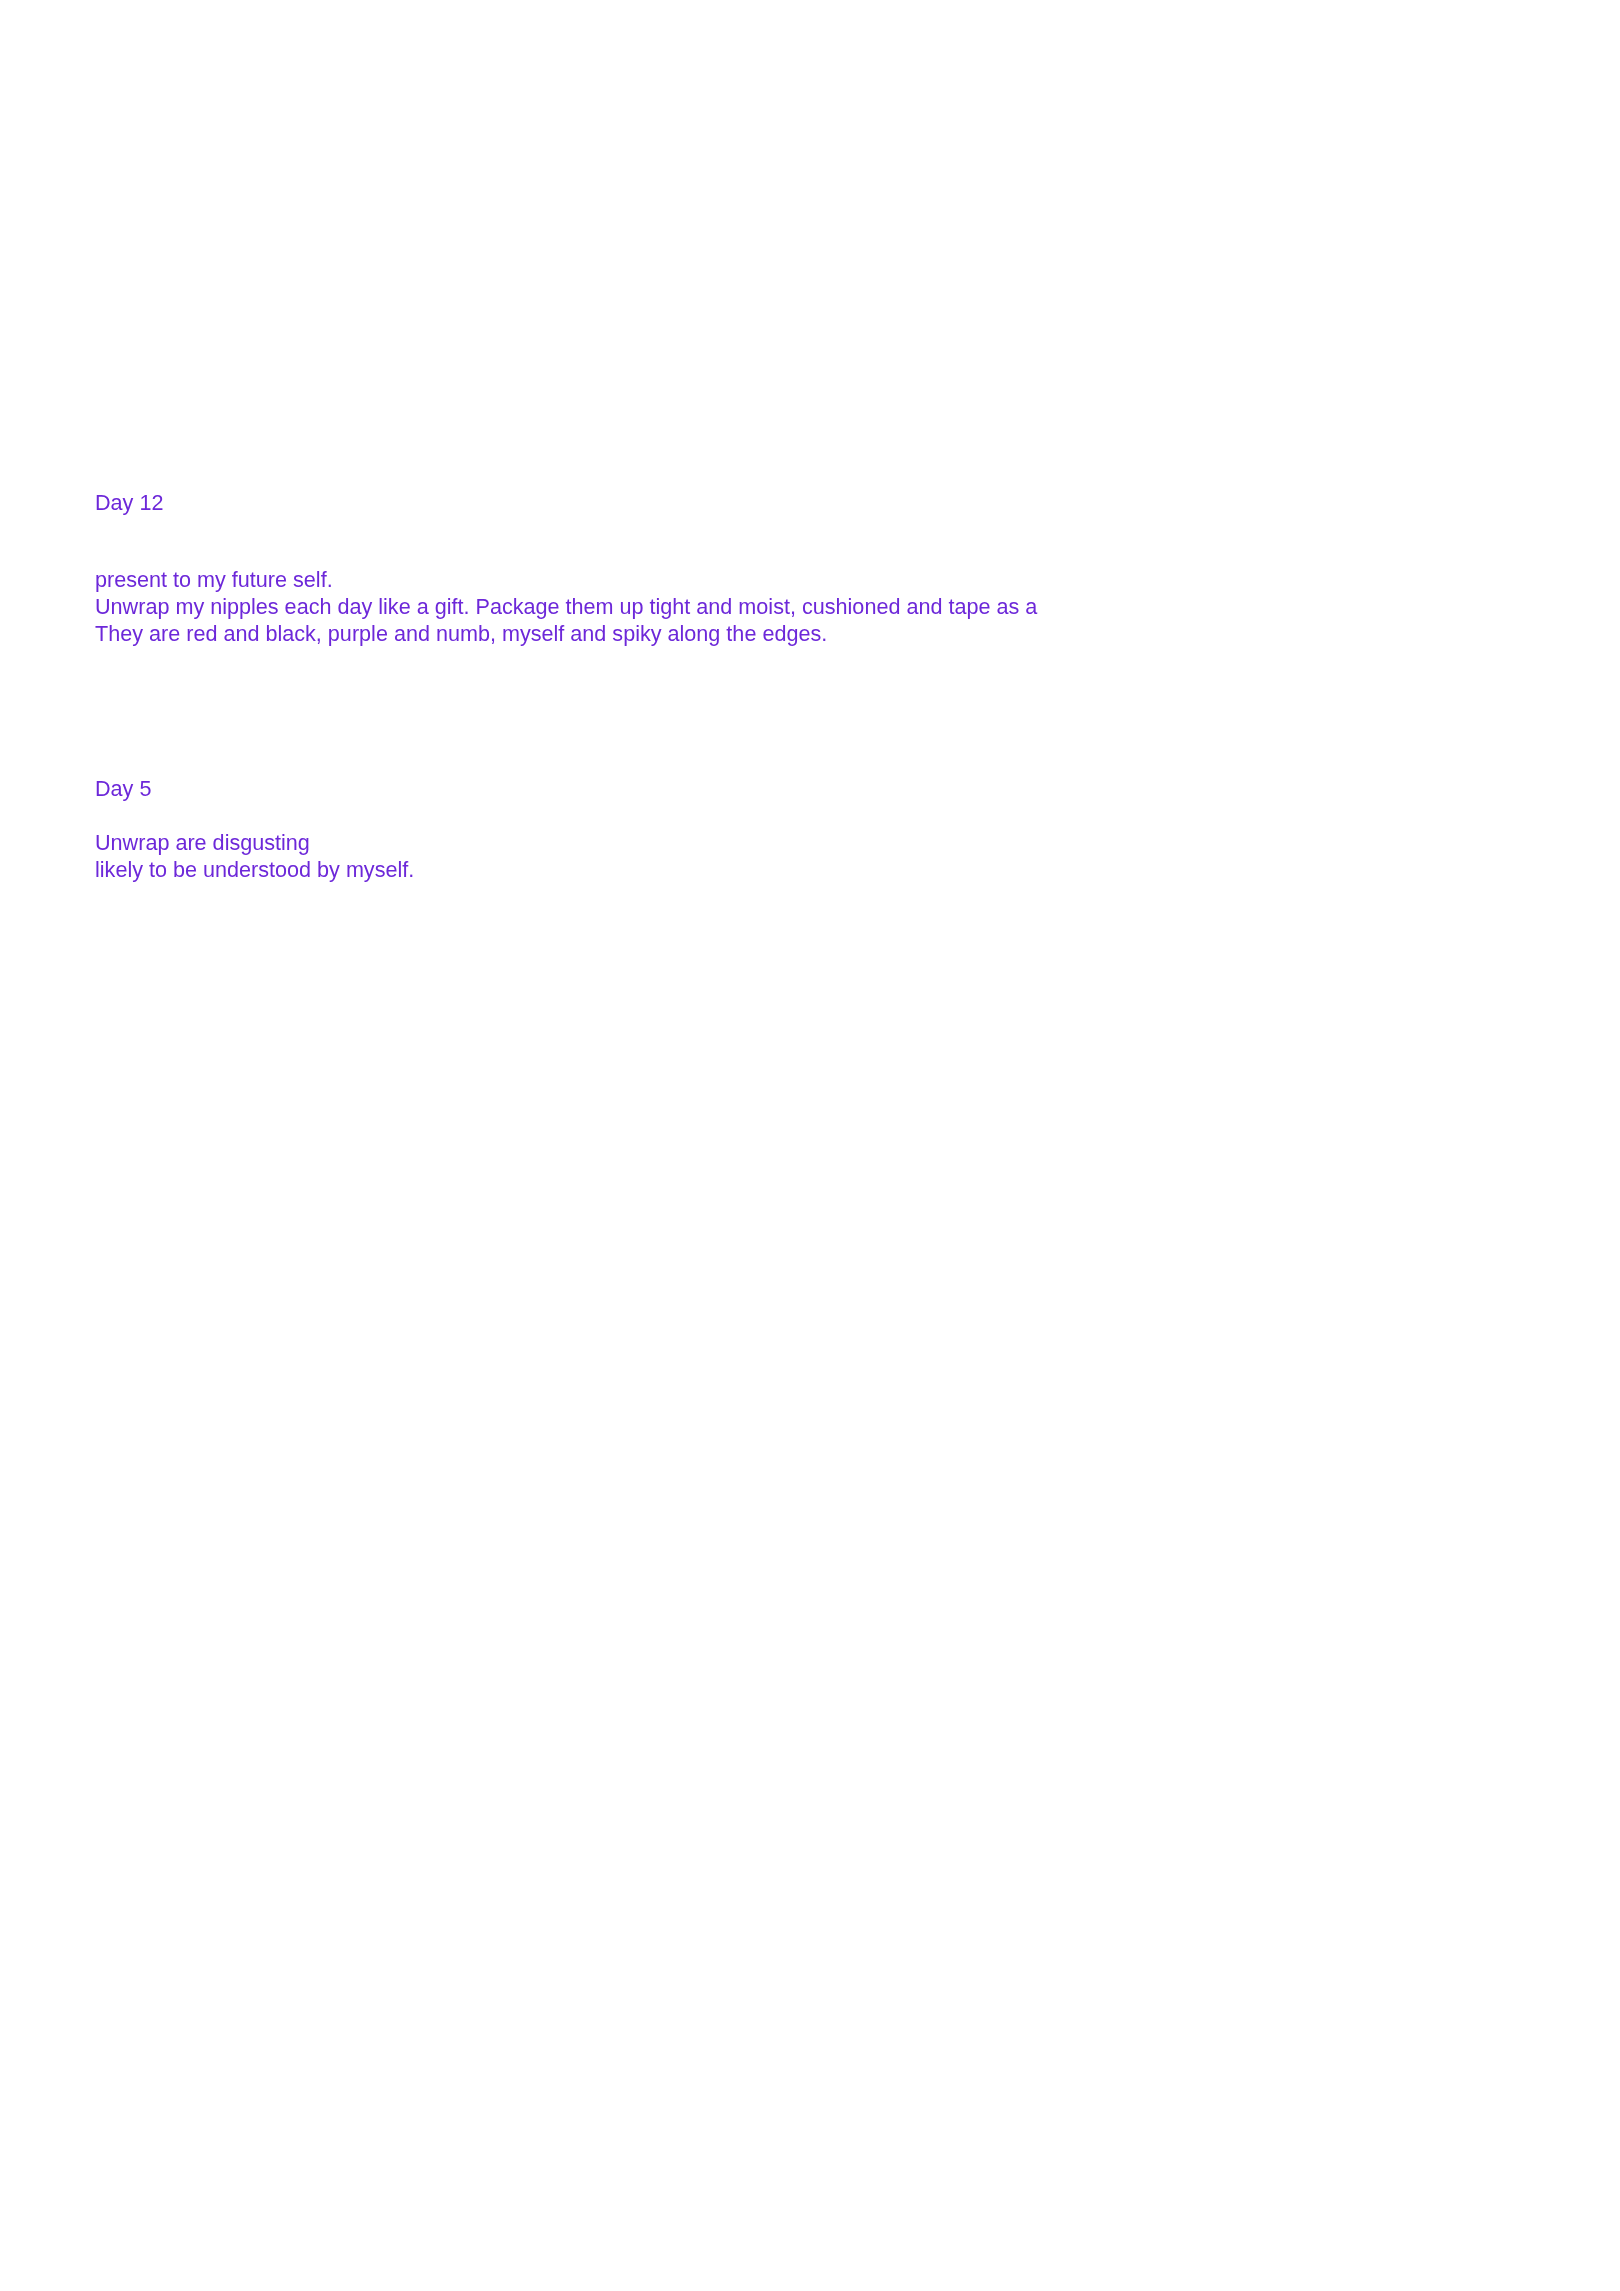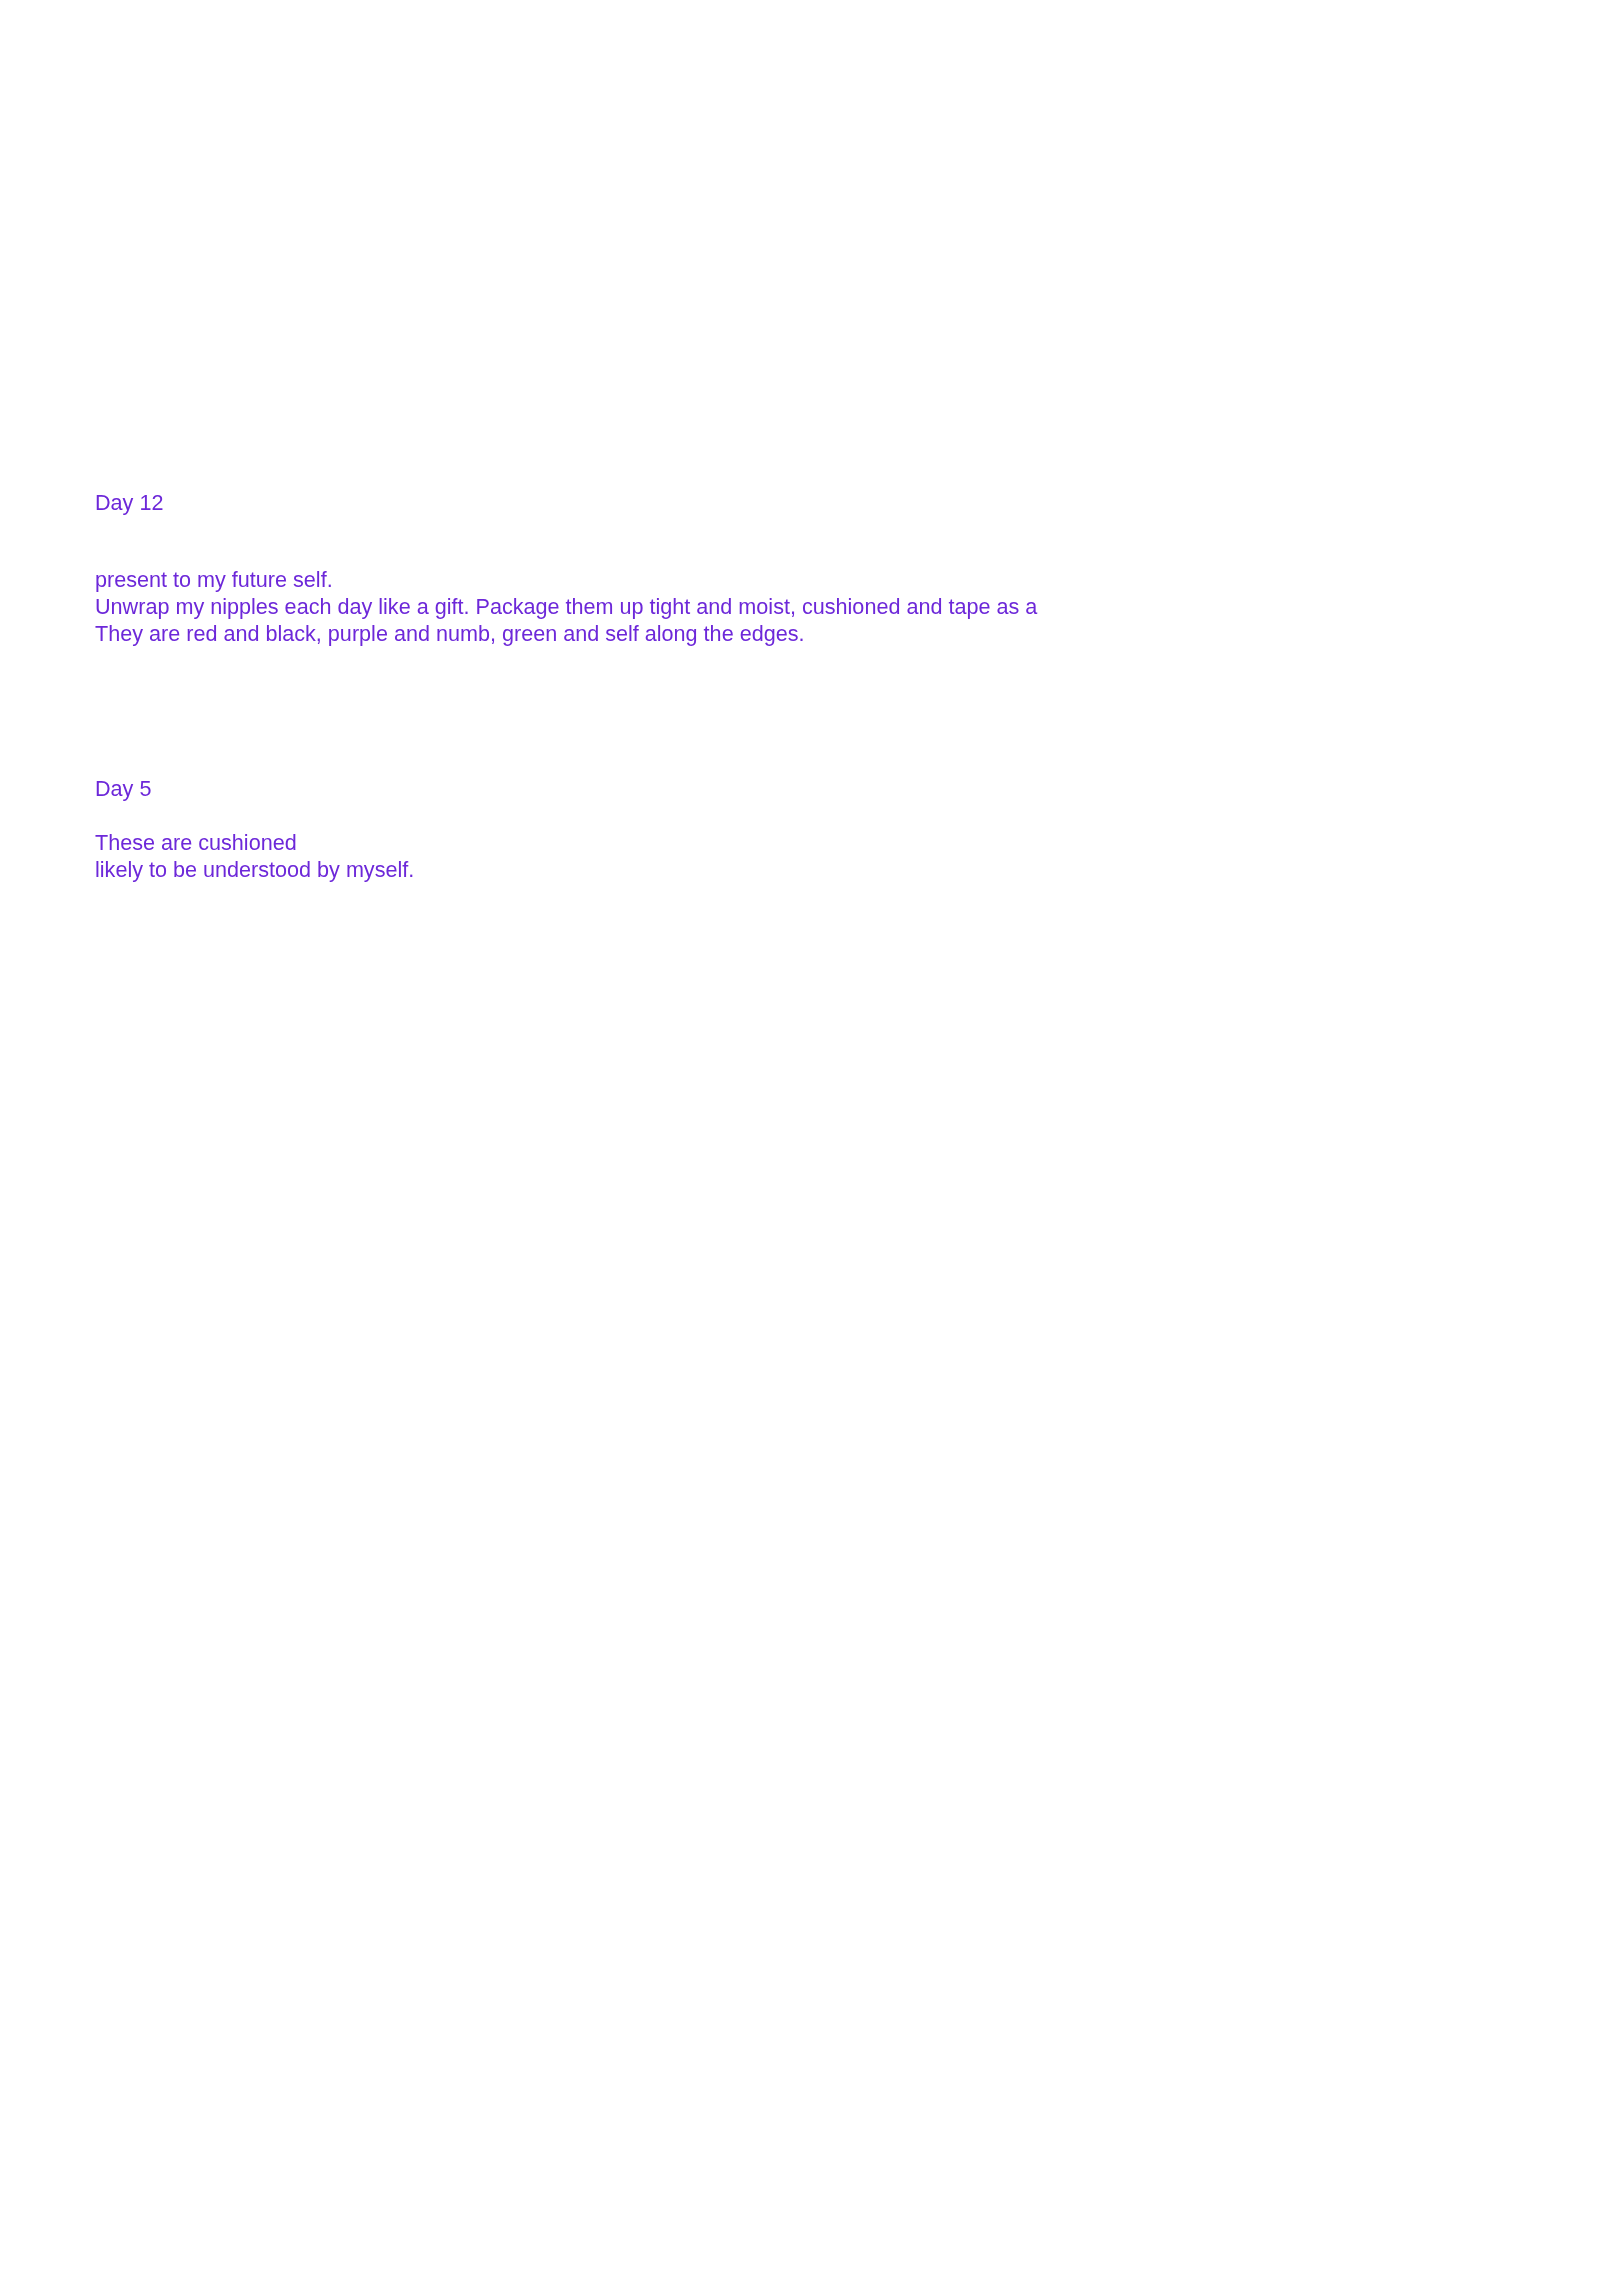--- a/index.html
+++ b/index.html
@@ -34,24 +34,24 @@
 </head>
 <body>
 
 <div class="page">
 
   <div class="block heading-day12">Day 12</div>
 
   <div class="block para-day12">
     <div class="line">present to my future self.</div>
     <div class="line">Unwrap my nipples each day like a gift. Package them up tight and moist, cushioned and tape as a</div>
-    <div class="line">They are red and black, purple and numb, green and self along the edges.</div>
+    <div class="line">They are red and black, purple and numb, myself and spiky along the edges.</div>
   </div>
 
   <div class="block heading-day13">Day 5</div>
 
   <div class="block para-day13">
-    <div class="line">These are cushioned</div>
+    <div class="line">Unwrap are disgusting</div>
     <div class="line">likely to be understood by myself.</div>
   </div>
 
 </div>
 
 
 </body></html>

